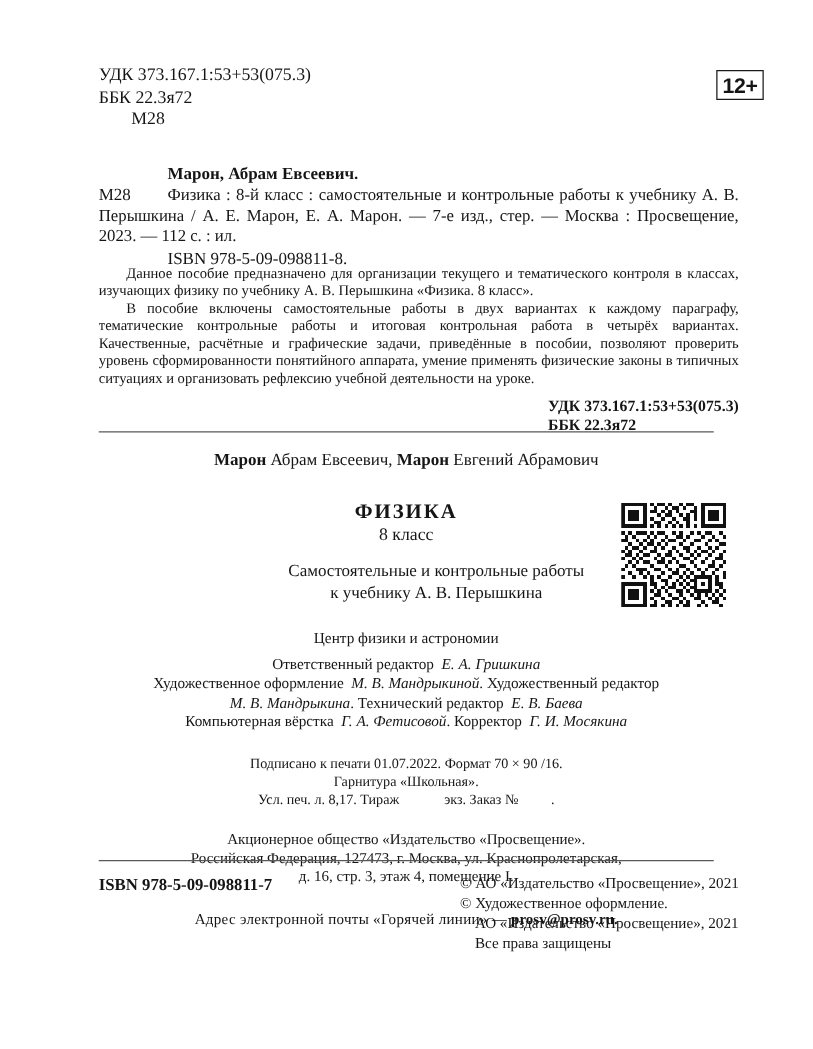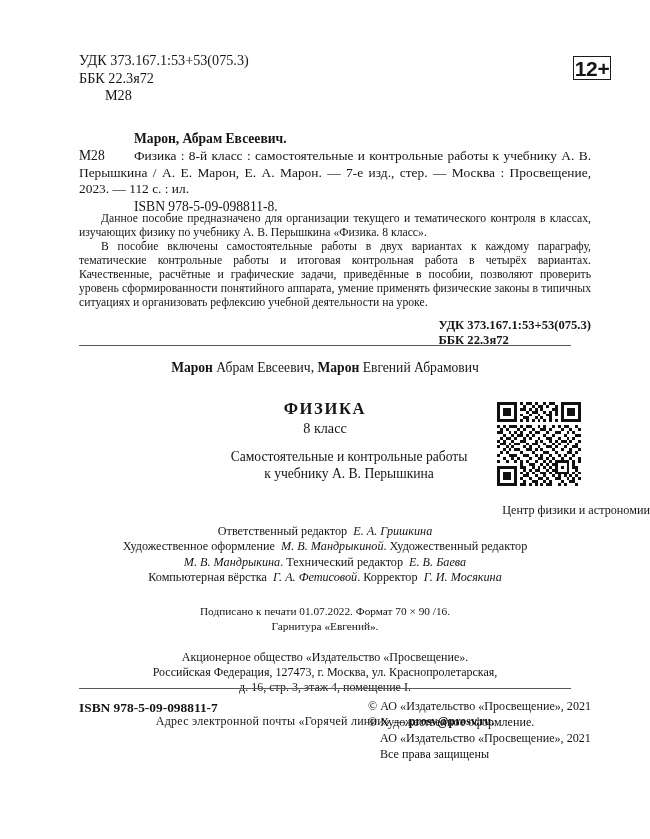--- a/index.html
+++ b/index.html
@@ -27,21 +27,21 @@
     top: 56px;
     width: 38px;
     height: 24px;
     border: 1.6px solid #1a1a1a;
     box-sizing: border-box;
     display: flex;
     align-items: center;
     justify-content: center;
     font-family: "Liberation Sans", sans-serif;
     font-weight: bold;
-    font-size: 21px;
+    font-size: 17px;
     letter-spacing: -0.3px;
     line-height: 1;
     margin-left: 12px;
   }
 
   
   .udk-top {
     position: absolute;
     left: 79px;
     top: 52px;
@@ -163,21 +163,20 @@
     margin-top: 11px;
     font-size: 13.6px;
     line-height: 17.4px;
     padding-left: 48px;
   }
 
   .team-dept {
     margin-top: 19px;
     font-size: 12.2px;
     line-height: 16px;
-    text-align: right;
   }
   .team-credits {
     margin-top: 6px;
     font-size: 12.2px;
     line-height: 15.4px;
   }
   .team-credits i { font-style: italic; }
 
   .print-info {
     margin-top: 19px;
@@ -283,21 +282,22 @@
 
     <div class="team-credits">
       <div><span>Ответственный редактор</span>&nbsp;&nbsp;<i>Е. А. Гришкина</i></div>
       <div><span>Художественное оформление</span>&nbsp;&nbsp;<i>М. В. Мандрыкиной</i><span>. Художественный редактор</span></div>
       <div><i>М. В. Мандрыкина</i><span>. Технический редактор</span>&nbsp;&nbsp;<i>Е. В. Баева</i></div>
       <div><span>Компьютерная вёрстка</span>&nbsp;&nbsp;<i>Г. А. Фетисовой</i><span>. Корректор</span>&nbsp;&nbsp;<i>Г. И. Мосякина</i></div>
     </div>
 
     <div class="print-info">
       <div>Подписано к печати 01.07.2022. Формат 70 × 90 /16.</div>
-      <div>Гарнитура «Евгений».</div>
+      <div>Гарнитура «Школьная».</div>
+      <div><span>Усл. печ. л. 8,17. Тираж</span><span class="gap-sm"></span><span>экз. Заказ №</span><span class="gap-xs"></span><span>.</span></div>
     </div>
 
     <div class="publisher">
       <div>Акционерное общество «Издательство «Просвещение».</div>
       <div>Российская Федерация, 127473, г. Москва, ул. Краснопролетарская,</div>
       <div>д. 16, стр. 3, этаж 4, помещение I.</div>
     </div>
 
     <div class="hotline"><span>Адрес электронной почты «Горячей линии» — </span><b>prosv@prosv.ru.</b></div>
   </div>

